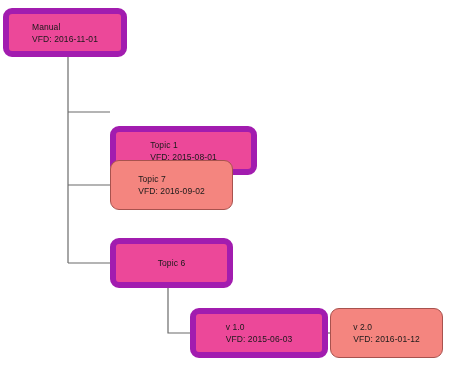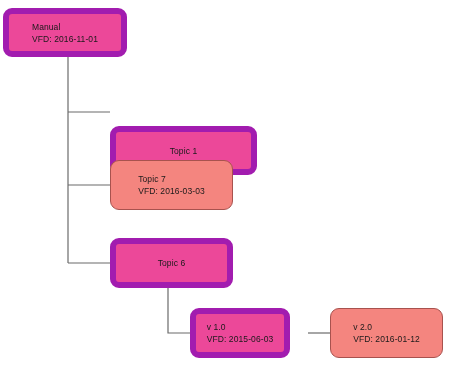--- a/index.html
+++ b/index.html
@@ -69,32 +69,32 @@
       <path d="M168,288 L168,333 L190,333"></path>
       <path d="M308,333 L330,333"></path>
     </g>
   </svg>
 
   <div class="node" style="left:3px; top:8px; width:124px; height:49px;">
     <div class="node-text"><span class="node-line">Manual</span><span class="node-line">VFD: 2016-11-01</span></div>
   </div>
 
   <div class="node" style="left:110px; top:92px; width:147px; height:49px;margin-top:34px;">
-    <div class="node-text"><span class="node-line">Topic 1</span></div>
+    <div class="node-text"><span class="node-line">Topic 1</span><span class="node-line">VFD: 2015-08-01</span></div>
   </div>
 
   <div class="node highlight" style="left:110px; top:160px; width:123px; height:50px;">
-    <div class="node-text"><span class="node-line">Topic 7</span><span class="node-line">VFD: 2016-03-03</span></div>
+    <div class="node-text"><span class="node-line">Topic 7</span><span class="node-line">VFD: 2016-09-02</span></div>
   </div>
 
   <div class="node" style="left:110px; top:238px; width:123px; height:50px;">
     <div class="node-text" style="text-align:center;"><span class="node-line">Topic 6</span></div>
   </div>
 
-  <div class="node" style="left:190px; top:308px; width:100px; height:50px;">
+  <div class="node" style="left:190px; top:308px; width:138px; height:50px;">
     <div class="node-text"><span class="node-line">v 1.0</span><span class="node-line">VFD: 2015-06-03</span></div>
   </div>
 
   <div class="node highlight" style="left:330px; top:308px; width:113px; height:50px;">
     <div class="node-text"><span class="node-line">v 2.0</span><span class="node-line">VFD: 2016-01-12</span></div>
   </div>
 
 </div>
 
 </body></html>

